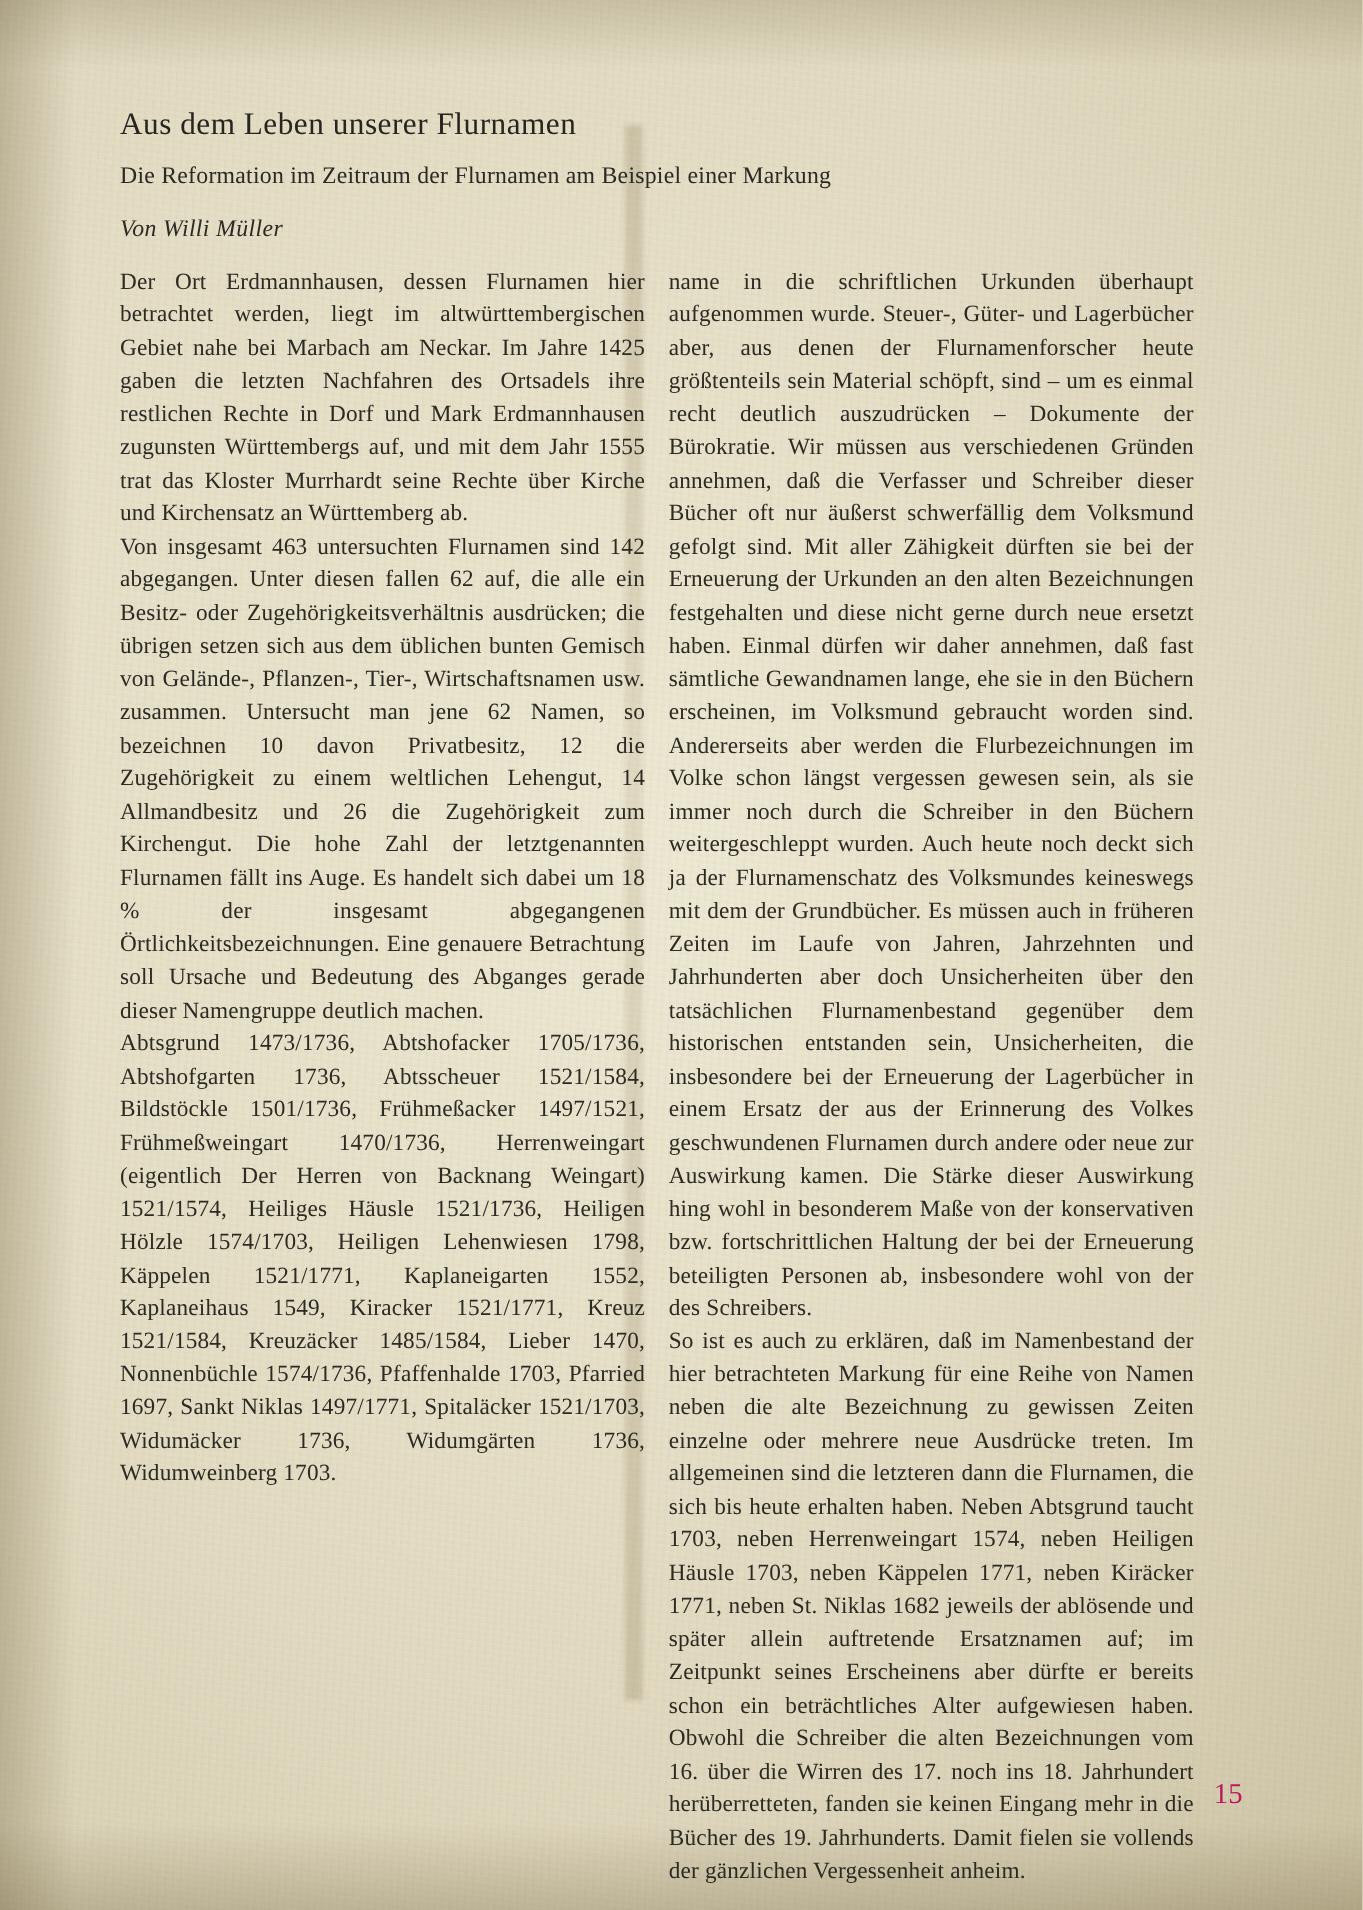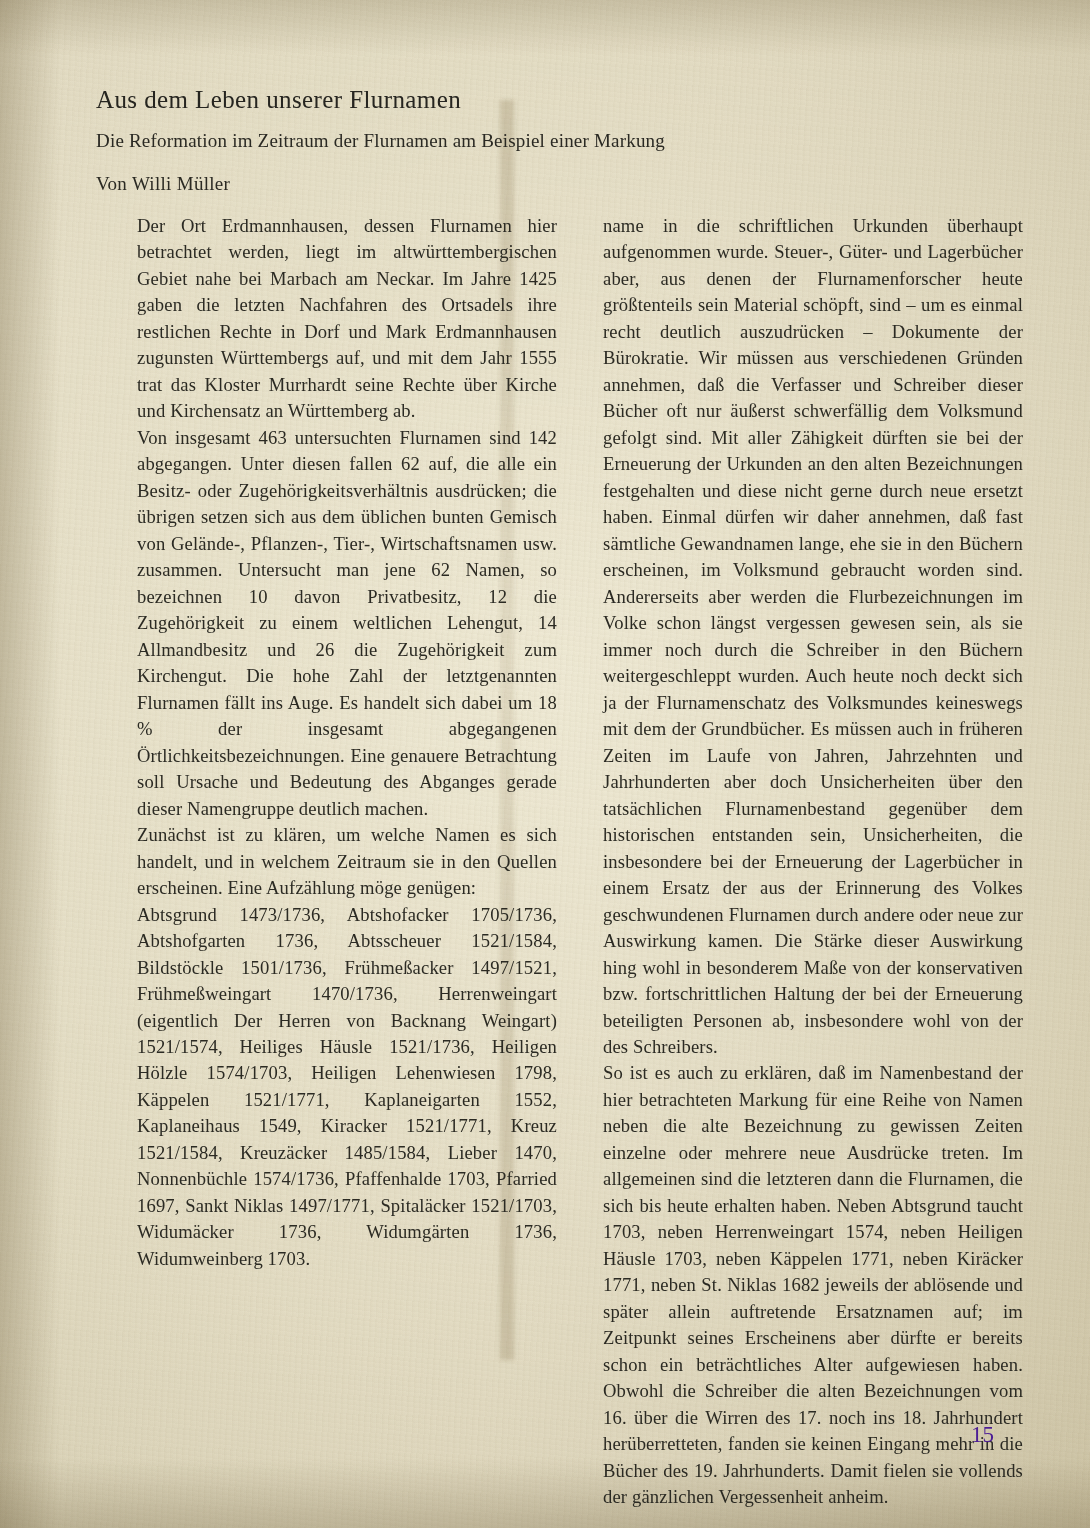--- a/index.html
+++ b/index.html
@@ -75,30 +75,30 @@
   }
   .subtitle {
     font-size: 19px;
     line-height: 1.42;
     margin: 0 0 18px 0;
     text-align: justify;
     letter-spacing: 0.2px;
     color: #2a2923;
   }
   .byline {
+    font-style: italic;
     font-size: 19px;
     margin: 0 0 18px 0;
     letter-spacing: 0.3px;
   }
 
   .columns {
     display: flex;
-    gap: 46px;
+    gap: 19px;
     align-items: flex-start;
-    margin-left: 41px;
   }
   .col {
     width: 420px;
     flex: 0 0 420px;
   }
   .col p {
     margin: 0;
     font-size: 18.6px;
     line-height: 1.425;
     text-align: justify;
@@ -108,21 +108,21 @@
     hyphens: manual;
   }
   .spaced {
     letter-spacing: 2.2px;
   }
   .folio {
     position: absolute;
     right: 96px;
     bottom: 80px;
     font-size: 23px;
-    color: #4c1d95;
+    color: #be185d;
   }
 </style>
 </head>
 <body>
 
 <div class="paper"></div>
 <div class="spot1"></div>
 <div class="edge-shade-left"></div>
 <div class="edge-shade-top"></div>
 <div class="edge-shade-bottom"></div>
@@ -133,21 +133,20 @@
 
   <p class="subtitle">Die Reformation im Zeitraum der Flurnamen am Beispiel einer Markung</p>
 
   <p class="byline">Von Willi Müller</p>
 
   <div class="columns">
 
     <div class="col">
       <p>Der Ort Erdmannhausen, dessen Flurnamen hier betrachtet werden, liegt im altwürttembergischen Gebiet nahe bei Marbach am Neckar. Im Jahre 1425 gaben die letzten Nachfahren des Ortsadels ihre restlichen Rechte in Dorf und Mark Erdmannhausen zugunsten Württembergs auf, und mit dem Jahr 1555 trat das Kloster Murrhardt seine Rechte über Kirche und Kirchensatz an Württemberg ab.</p>
       <p>Von insgesamt 463 untersuchten Flurnamen sind 142 abgegangen. Unter diesen fallen 62 auf, die alle ein Besitz- oder Zugehörigkeitsverhältnis ausdrücken; die übrigen setzen sich aus dem üblichen bunten Gemisch von Gelände-, Pflanzen-, Tier-, Wirtschaftsnamen usw. zusammen. Untersucht man jene 62 Namen, so bezeichnen 10 davon Privatbesitz, 12 die Zugehörigkeit zu einem weltlichen Lehengut, 14 Allmandbesitz und 26 die Zugehörigkeit zum Kirchengut. Die hohe Zahl der letztgenannten Flurnamen fällt ins Auge. Es handelt sich dabei um 18 % der insgesamt abgegangenen Örtlichkeitsbezeichnungen. Eine genauere Betrachtung soll Ursache und Bedeutung des Abganges gerade dieser Namengruppe deutlich machen.</p>
-      <p>Zunächst ist zu klären, um welche Namen es sich handelt, und in welchem Zeitraum sie in den Quellen erscheinen. Eine Aufzählung möge genügen:</p>
       <p class="spaced">Abtsgrund 1473/1736, Abtshofacker 1705/1736, Abtshofgarten 1736, Abtsscheuer 1521/1584, Bildstöckle 1501/1736, Frühmeßacker 1497/1521, Frühmeßweingart 1470/1736, Herrenweingart (eigentlich Der Herren von Backnang Weingart) 1521/1574, Heiliges Häusle 1521/1736, Heiligen Hölzle 1574/1703, Heiligen Lehenwiesen 1798, Käppelen 1521/1771, Kaplaneigarten 1552, Kaplaneihaus 1549, Kiracker 1521/1771, Kreuz 1521/1584, Kreuzäcker 1485/1584, Lieber 1470, Nonnenbüchle 1574/1736, Pfaffenhalde 1703, Pfarried 1697, Sankt Niklas 1497/1771, Spitaläcker 1521/1703, Widumäcker 1736, Widumgärten 1736, Widumweinberg 1703.</p>
     </div>
 
     <div class="col">
       <p>name in die schriftlichen Urkunden überhaupt aufgenommen wurde. Steuer-, Güter- und Lagerbücher aber, aus denen der Flurnamenforscher heute größtenteils sein Material schöpft, sind – um es einmal recht deutlich auszudrücken – Dokumente der Bürokratie. Wir müssen aus verschiedenen Gründen annehmen, daß die Verfasser und Schreiber dieser Bücher oft nur äußerst schwerfällig dem Volksmund gefolgt sind. Mit aller Zähigkeit dürften sie bei der Erneuerung der Urkunden an den alten Bezeichnungen festgehalten und diese nicht gerne durch neue ersetzt haben. Einmal dürfen wir daher annehmen, daß fast sämtliche Gewandnamen lange, ehe sie in den Büchern erscheinen, im Volksmund gebraucht worden sind. Andererseits aber werden die Flurbezeichnungen im Volke schon längst vergessen gewesen sein, als sie immer noch durch die Schreiber in den Büchern weitergeschleppt wurden. Auch heute noch deckt sich ja der Flurnamenschatz des Volksmundes keineswegs mit dem der Grundbücher. Es müssen auch in früheren Zeiten im Laufe von Jahren, Jahrzehnten und Jahrhunderten aber doch Unsicherheiten über den tatsächlichen Flurnamenbestand gegenüber dem historischen entstanden sein, Unsicherheiten, die insbesondere bei der Erneuerung der Lagerbücher in einem Ersatz der aus der Erinnerung des Volkes geschwundenen Flurnamen durch andere oder neue zur Auswirkung kamen. Die Stärke dieser Auswirkung hing wohl in besonderem Maße von der konservativen bzw. fortschrittlichen Haltung der bei der Erneuerung beteiligten Personen ab, insbesondere wohl von der des Schreibers.</p>
       <p>So ist es auch zu erklären, daß im Namenbestand der hier betrachteten Markung für eine Reihe von Namen neben die alte Bezeichnung zu gewissen Zeiten einzelne oder mehrere neue Ausdrücke treten. Im allgemeinen sind die letzteren dann die Flurnamen, die sich bis heute erhalten haben. Neben Abtsgrund taucht 1703, neben Herrenweingart 1574, neben Heiligen Häusle 1703, neben Käppelen 1771, neben Kiräcker 1771, neben St. Niklas 1682 jeweils der ablösende und später allein auftretende Ersatznamen auf; im Zeitpunkt seines Erscheinens aber dürfte er bereits schon ein beträchtliches Alter aufgewiesen haben. Obwohl die Schreiber die alten Bezeichnungen vom 16. über die Wirren des 17. noch ins 18. Jahrhundert herüberretteten, fanden sie keinen Eingang mehr in die Bücher des 19. Jahrhunderts. Damit fielen sie vollends der gänzlichen Vergessenheit anheim.</p>
     </div>
 
   </div>
 

